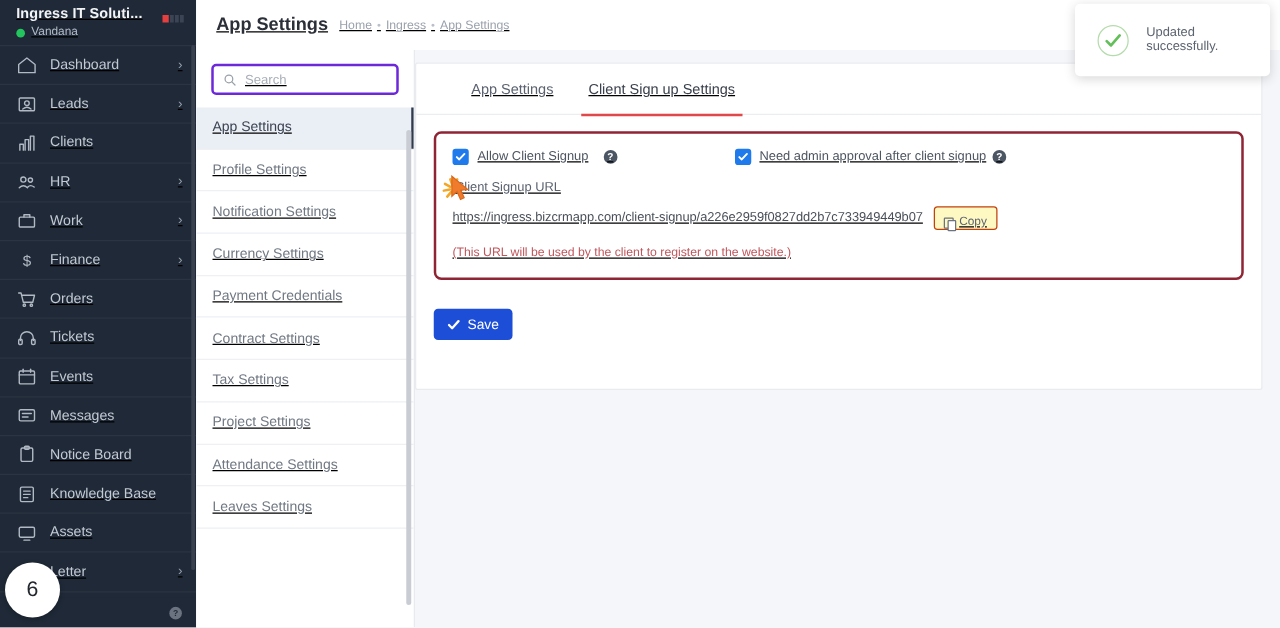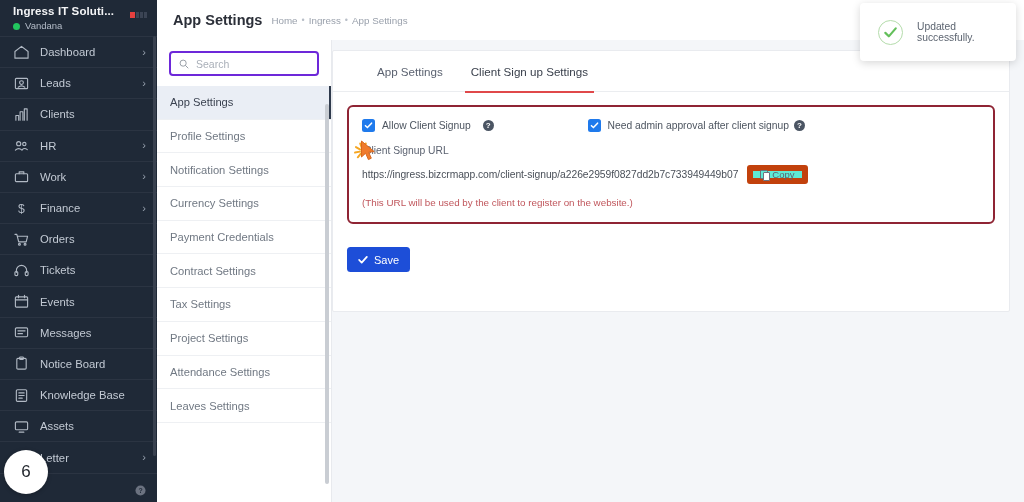--- a/index.html
+++ b/index.html
@@ -2,21 +2,21 @@
 <html><head>
 <meta charset="utf-8">
 <style>
   * { box-sizing: border-box; margin: 0; padding: 0; }
   html, body {
     width: 1024px; height: 502px;
     font-family: "Liberation Sans", sans-serif;
     background: #f4f6f9;
     overflow: hidden;
   }
-  .app { position: relative; width: 1024px; height: 372px; display: flex; }
+  .app { position: relative; width: 1024px; height: 372px; display: flex; text-decoration: underline; }
 
   
   .sidebar {
     width: 157px; height: 502px;
     background: #1f2937;
     position: relative;
     flex: 0 0 157px;
     overflow: hidden;
   }
   .sb-head {
@@ -151,22 +151,22 @@
     width: 11px; height: 11px; border-radius: 50%; background: #4b5563;
     color: #fff; font-size: 8px; display: flex; align-items: center;
     justify-content: center; font-weight: bold; margin-left: 5px;
   }
   .row1 .right { margin-left: auto; display: flex; align-items: center; padding-right: 175px; }
 
   .fld-label { font-size: 10.3px; color: #5b6270; margin: 13px 0 0 2px; }
   .urlrow { display: flex; align-items: center; gap: 9px; margin-top: 9px; }
   .urltext { font-size: 10.3px; color: #4a5059; letter-spacing: -.05px; }
   .copybtn {
-    border: 6px solid #c2410c; border-radius: 3px; background: #5eead4;
-    height: 19px; display: flex; align-items: center; gap: 4px;
+    border: 1px solid #c2410c; border-radius: 3px; background: #fef9c3;
+    height: 19px; display: flex; align-items: flex-end; gap: 4px;
     padding: 0 7px; font-size: 9.5px; color: #5b6270;
   }
   .copy-ic { width: 8px; height: 9px; position: relative; display:inline-block; }
   .copy-ic::before {
     content:""; position:absolute; left:0; top:0; width:6px; height:7px;
     border:1.2px solid #6b7280; border-radius:1px;
   }
   .copy-ic::after {
     content:""; position:absolute; left:2.5px; top:2px; width:5px; height:7px;
     background:#fff; border:1.2px solid #6b7280; border-radius:1px;

